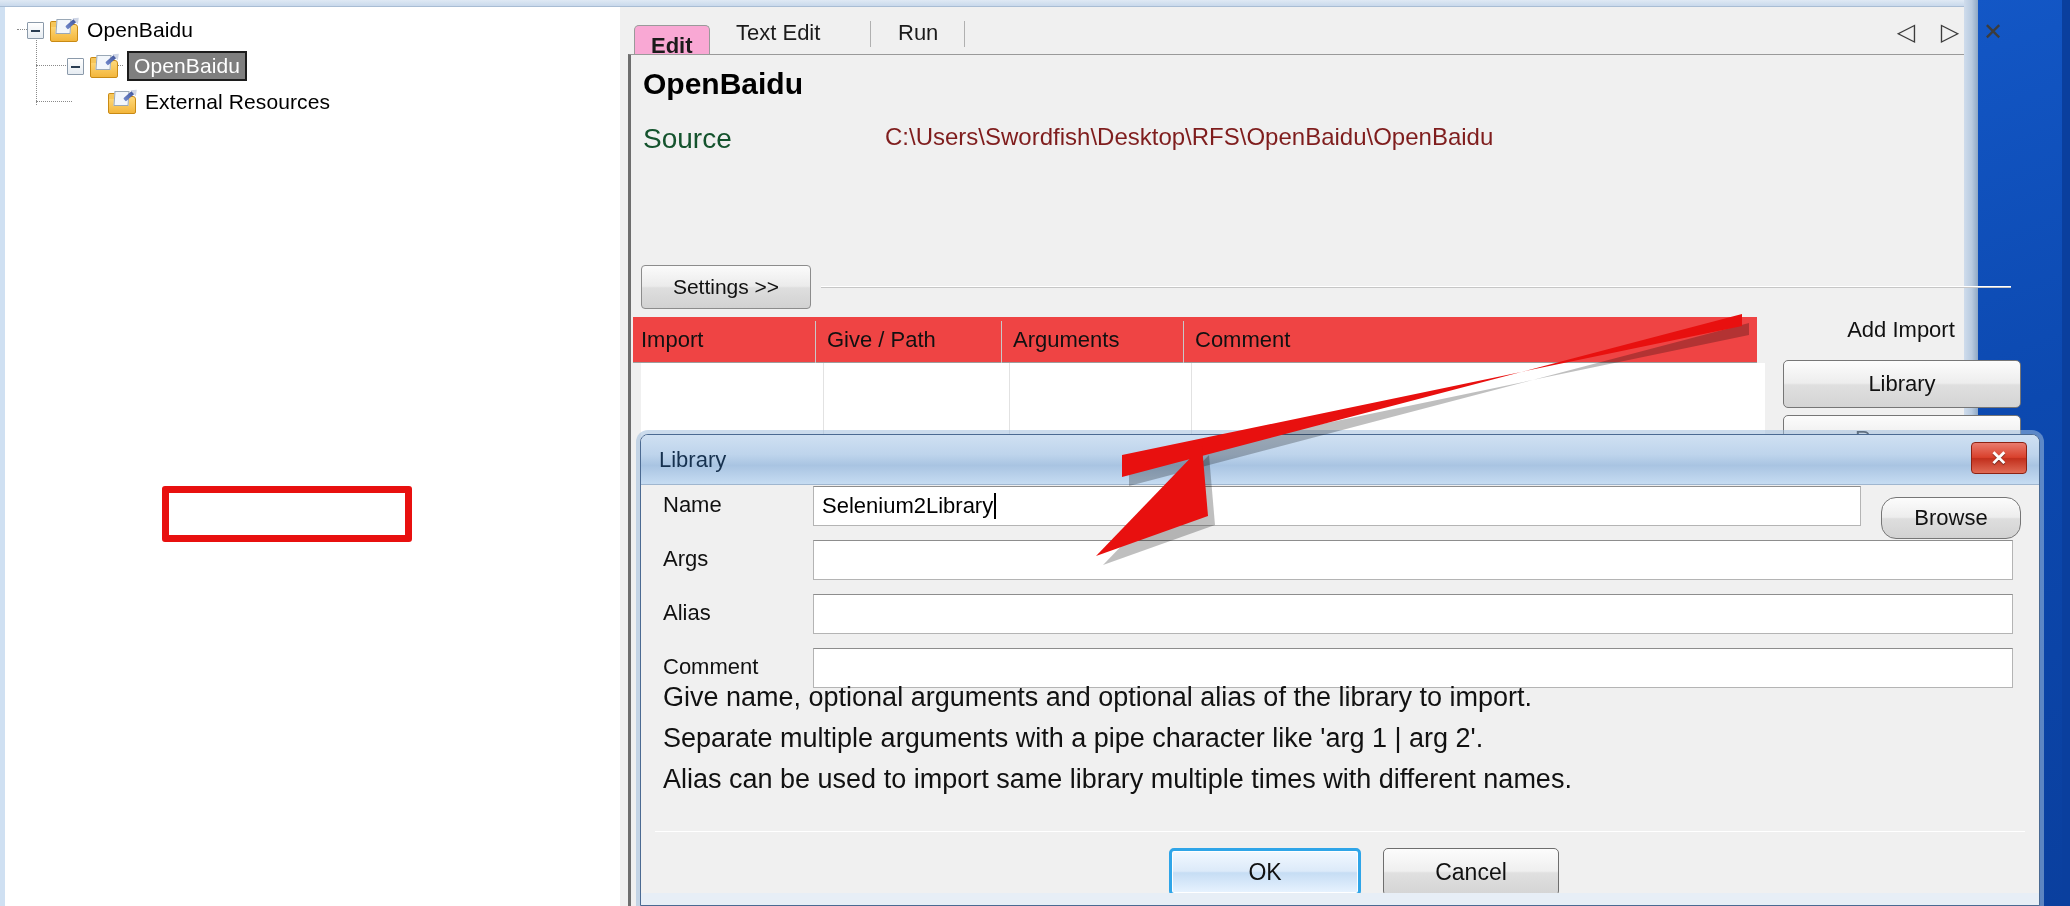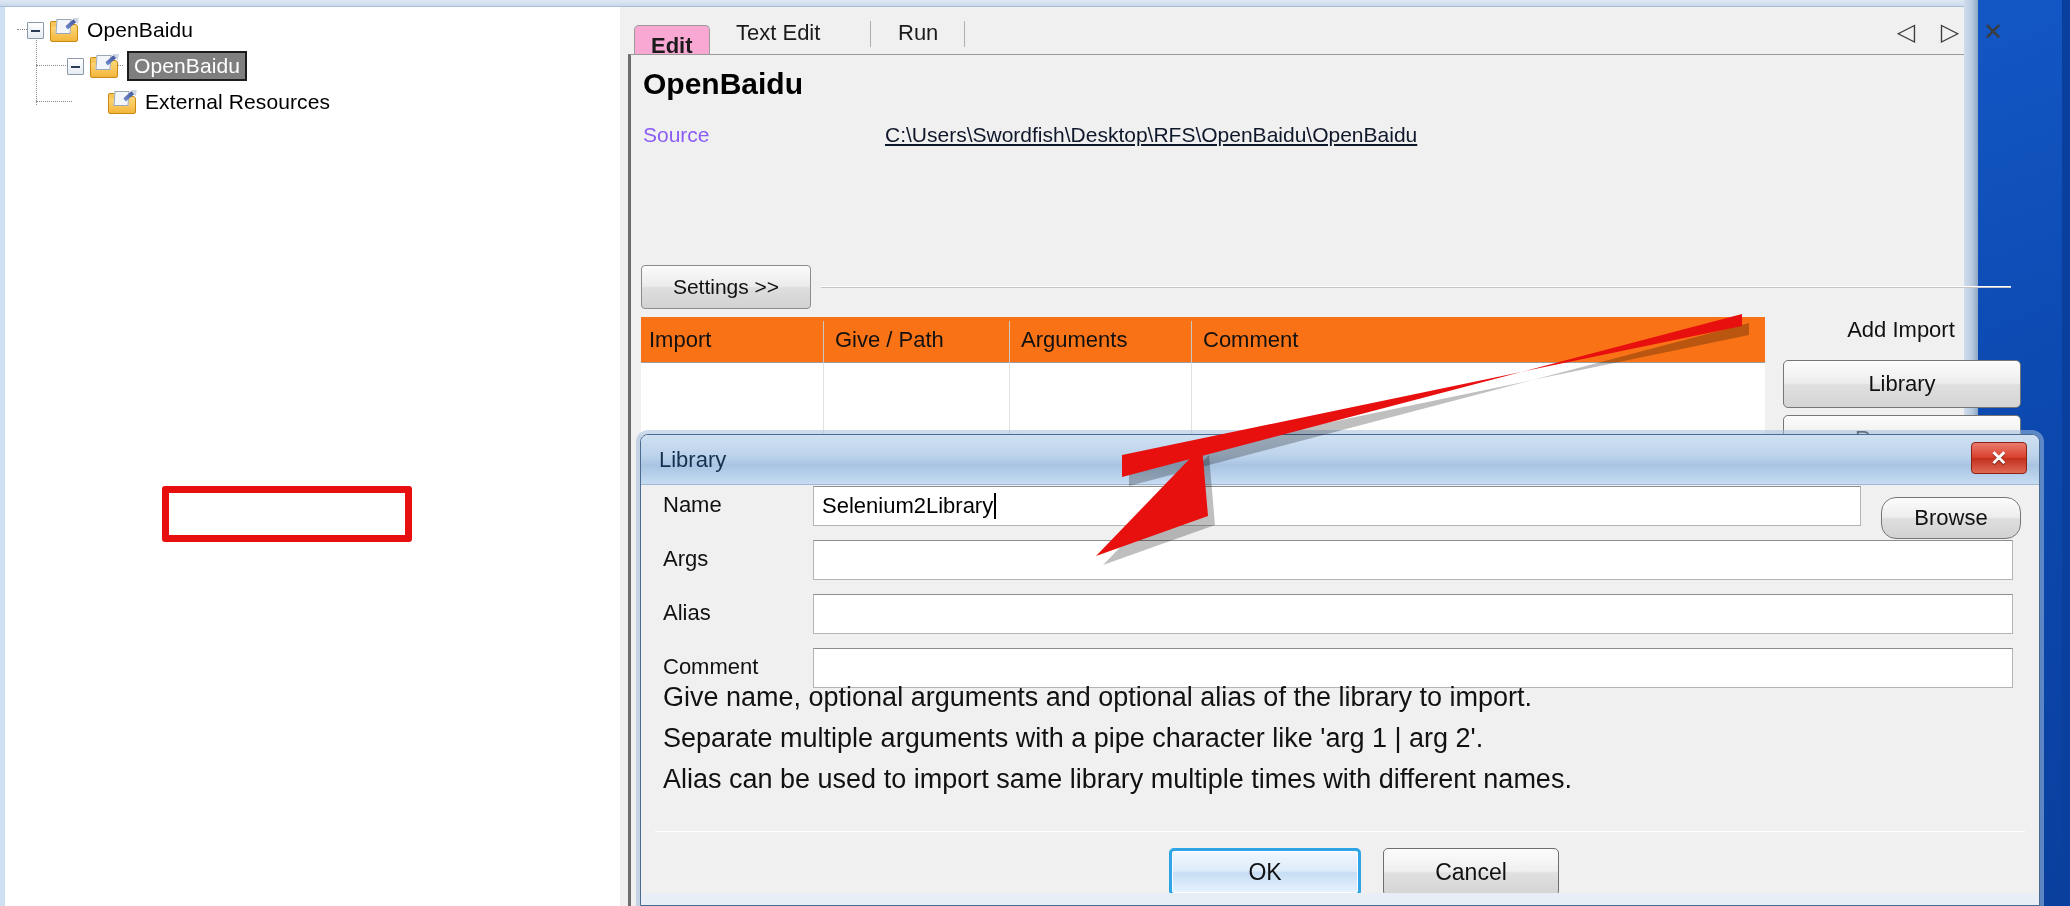--- a/index.html
+++ b/index.html
@@ -140,43 +140,43 @@
     background: #f0f0f0;
     border-left: 3px solid #6e6e6e;
     border-top: 1px solid #9a9a9a;
   }
 
   .page-title {
     position: absolute; top: 12px; left: 12px;
     font-size: 30px; font-weight: bold; color: #000000;
   }
   .source-label {
-    position: absolute; top: 68px; left: 12px; font-size: 21px; color: #8b5cf6;
+    position: absolute; top: 68px; left: 12px; font-size: 28px; color: #14532d;
   }
   .source-value {
-    position: absolute; top: 68px; left: 254px; font-size: 21px; color: #0f172a; text-decoration: underline;
+    position: absolute; top: 68px; left: 254px; font-size: 24px; color: #7f1d1d;
   }
 
   .settings-btn {
     position: absolute; top: 210px; left: 10px; width: 170px; height: 44px;
     font-size: 21px; color: #111;
     background: linear-gradient(180deg,#fbfbfb 0%, #ebebeb 48%, #dedede 52%, #d2d2d2 100%);
     border: 1px solid #8c8c8c; border-radius: 4px;
     display: flex; align-items: center; justify-content: center;
   }
   .settings-rule {
     position: absolute; top: 231px; left: 190px; width: 1190px; height: 2px;
     background: #c6c6c6; border-top: 1px solid #ffffff;
   }
 
   
   .table-head {
-    position: absolute; top: 262px; left: 10px; width: 1124px; height: 46px;
+    position: absolute; top: 262px; left: 2px; width: 1124px; height: 46px;
     border-bottom: 1px solid #9d9d9d;
-    background: #f97316;
+    background: #ef4444;
   }
   .th {
     position: absolute; top: 10px; font-size: 22px; color: #111;
   }
   .th-div {
     position: absolute; top: 4px; width: 1px; height: 42px; background: #c8c8c8;
   }
   .table-body {
     position: absolute; top: 308px; left: 10px; width: 1124px; height: 130px;
     background: #ffffff; border-bottom: 1px solid #9d9d9d;

